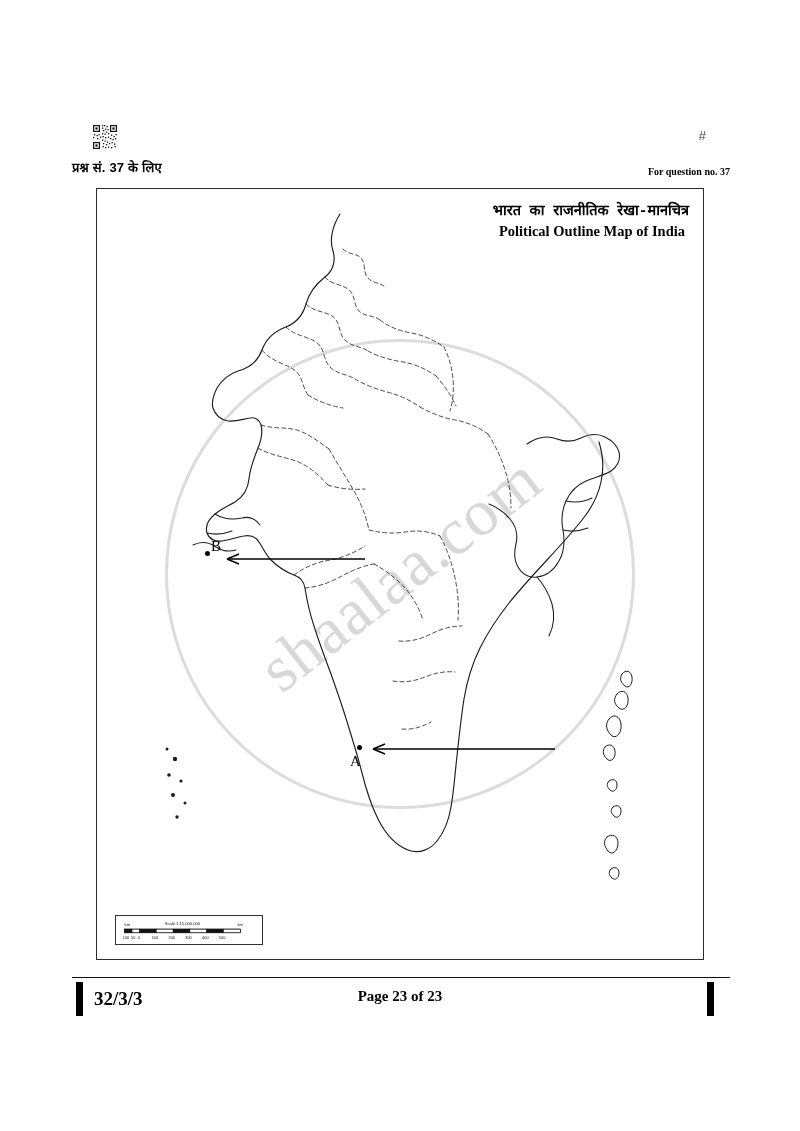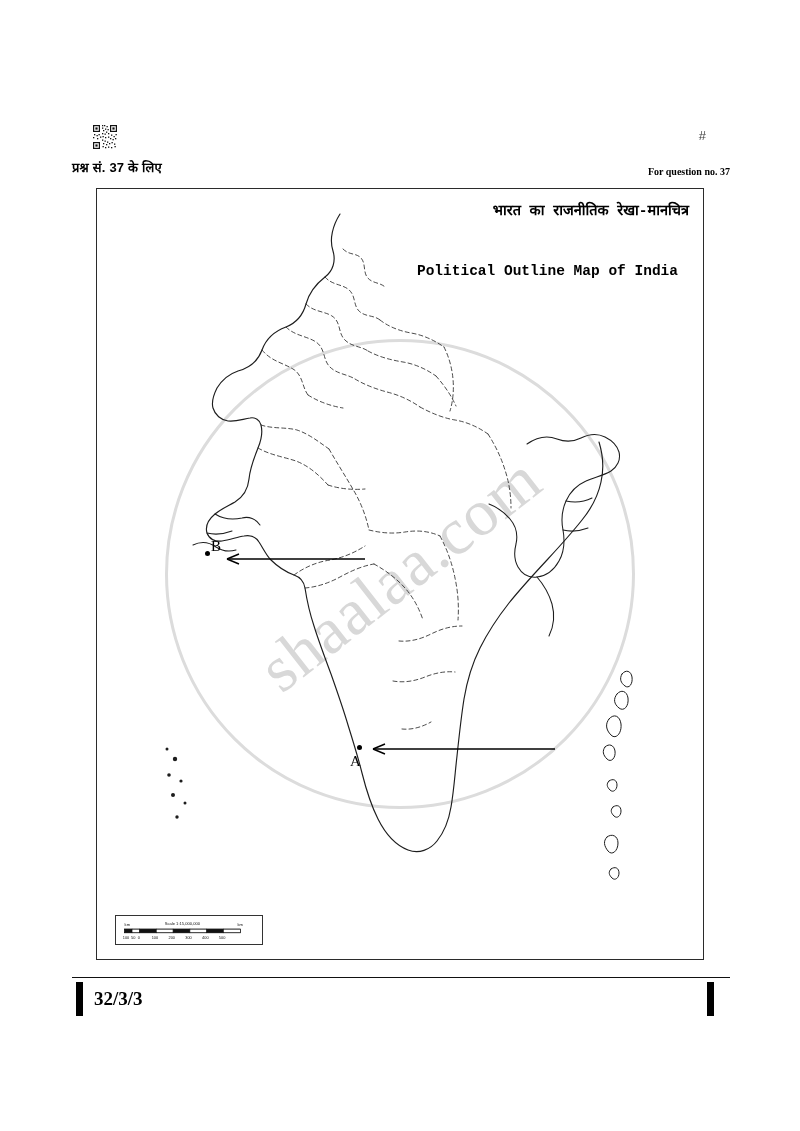--- a/index.html
+++ b/index.html
@@ -80,27 +80,26 @@
     position: absolute;
     right: 14px;
     top: 10px;
     font-size: 14.5px;
     font-weight: bold;
     font-family: Liberation Mono, monospace;
     white-space: nowrap;
   }
   .map-title-en {
     position: absolute;
-    right: 25px;
+    right: 18px;
     top: 34px;
     font-size: 14.5px;
     font-weight: bold;
-    font-family: Liberation Mono, monospace;
+    font-family: Liberation Serif, serif;
     white-space: nowrap;
-    margin-top: 40px;
   }
 
   
   .watermark {
     position: absolute;
     left: 50%;
     top: 50%;
     transform: translate(-50%, -50%);
     width: 470px;
     height: 470px;
@@ -500,14 +499,15 @@
           <text x="106" y="25">500</text>
         </g>
       </svg>
     </div>
   </div>
 
   <div class="footer-rule"></div>
   <div class="footer-bar-left"></div>
   <div class="footer-bar-right"></div>
   <div class="footer-code">32/3/3</div>
+  <div class="footer-page">Page 23 of 23</div>
 
 </div>
 
 </body></html>

